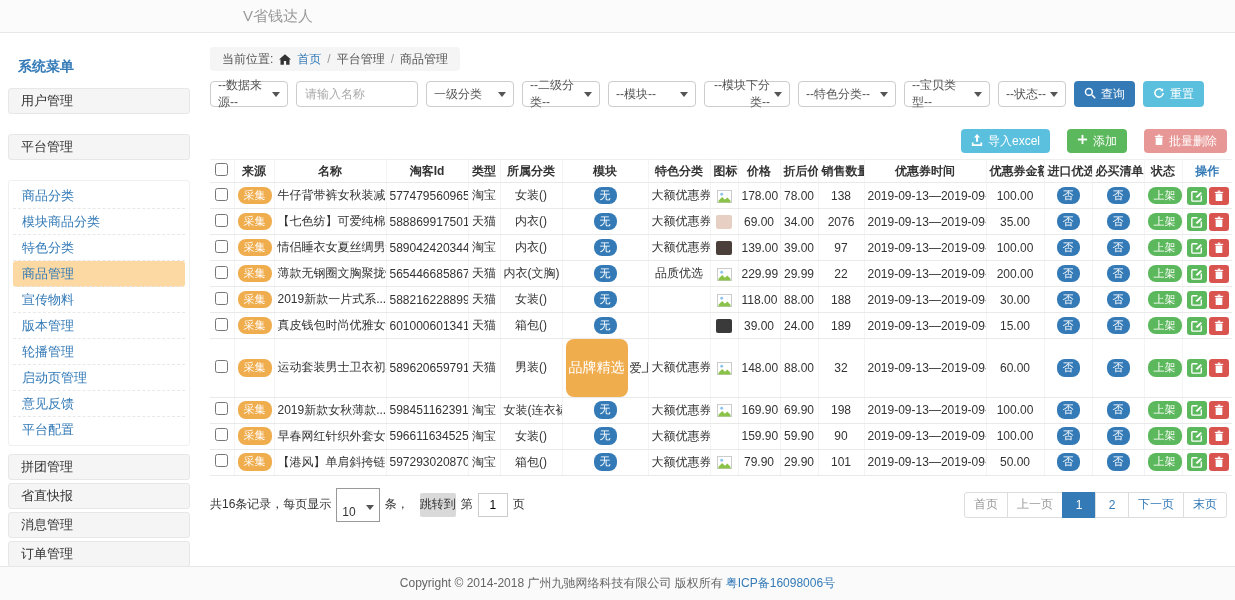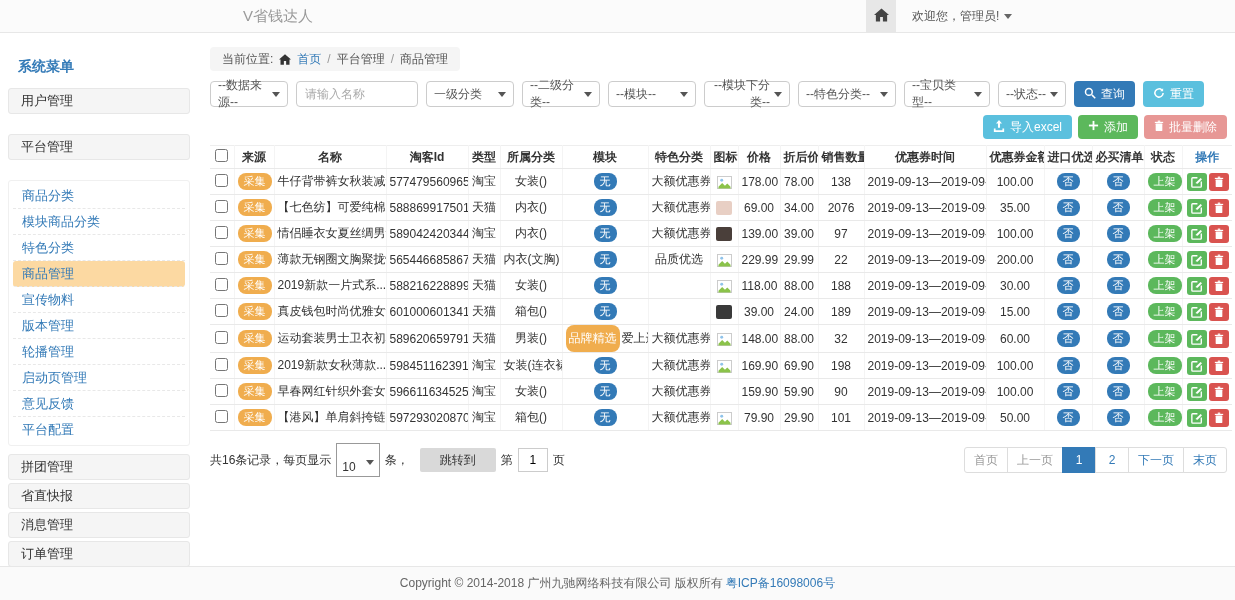--- a/index.html
+++ b/index.html
@@ -29,72 +29,61 @@
 .sep{color:#999}
 .ihome{display:inline-flex;align-items:center}
 
 .filters{display:flex;gap:8px;margin-top:10px;align-items:center}
 .f-select{height:26px;border:1px solid #ccc;border-radius:4px;background:#fff;display:flex;align-items:center;justify-content:space-between;padding:0 7px;color:#555;cursor:pointer;flex:none}
 .sel-caret{width:0;height:0;border-left:4px solid transparent;border-right:4px solid transparent;border-top:5px solid #555;margin-left:4px}
 .f-input{height:26px;border:1px solid #ccc;border-radius:4px;padding:0 8px;font-size:12px;color:#333;flex:none;outline:none;font-family:inherit}
 .f-input::placeholder{color:#aaa}
 .btn{height:26px;border:none;border-radius:4px;color:#fff;display:inline-flex;align-items:center;gap:5px;padding:0 10px;font-size:12px;cursor:pointer;font-family:inherit}
 .b-primary{background:#337ab7}.b-info{background:#5bc0de}.b-success{background:#5cb85c}.b-danger-soft{background:#e79795}
-.actions{display:flex;justify-content:flex-end;gap:6px;margin-top:8px}
+.actions{display:flex;justify-content:flex-end;gap:17px;margin-top:22px}
 .actions .btn{height:24px}
 
 .tbl-wrap{margin-top:6px}
 table{width:100%;border-collapse:collapse;table-layout:fixed;border-top:1px solid #eee}
 th,td{height:26px;border-bottom:1px solid #e9e9e9;border-left:1px solid #f4f4f4;text-align:center;font-size:12px;color:#333;padding:0 3px;overflow:hidden;white-space:nowrap}
 th{font-weight:bold;height:23px}
 th:first-child,td:first-child{border-left:none}
 th.op-head{color:#337ab7}
 input[type=checkbox]{width:13px;height:13px;margin:0;cursor:pointer}
 .bdg{display:inline-block;padding:2px 6px;border-radius:8px;color:#fff;font-size:11px;line-height:1.25}
 .bdg-orange{background:#f0ad4e}
 .bdg-blue{background:#337ab7;cursor:pointer}
 .bdg-green{background:#5cb85c;cursor:pointer}
-.bdg-sm{font-size:12px;padding:6px 3px}
+.bdg-sm{font-size:14px;padding:20px 3px}
 .mod-extra{margin-left:2px}
 .thumb{width:16px;height:14px;border-radius:2px;display:inline-block;vertical-align:middle}
 .icon-cell svg{vertical-align:middle}
 .act{width:20px;height:18px;border:none;border-radius:3px;display:inline-flex;align-items:center;justify-content:center;cursor:pointer;padding:0;margin:0 1px;vertical-align:middle}
 .act.edit{background:#5cb85c}.act.del{background:#d9534f}
 
 .pagbar{display:flex;justify-content:space-between;align-items:center;margin-top:12px}
 .pgl{display:flex;align-items:center;gap:5px;color:#333}
 .pp-select{height:24px;border:1px solid #999;display:inline-flex;align-items:flex-start;gap:6px;padding:16px 5px;background:#fff;cursor:pointer}
-.jump-btn{height:24px;background:#d9d9d9;border:none;border-radius:2px;padding:0 20px;color:#333;cursor:pointer;font-size:12px;font-family:Liberation Serif, serif;margin-left:6px}
+.jump-btn{height:24px;background:#d9d9d9;border:none;border-radius:2px;padding:0 0;color:#333;cursor:pointer;font-size:12px;font-family:Liberation Serif, serif;margin-left:6px}
 .page-input{width:30px;height:24px;border:1px solid #ccc;text-align:center;font-size:12px;outline:none;font-family:inherit}
 .pager{display:flex}
 .pg{min-width:34px;height:26px;border:1px solid #ddd;background:#fff;color:#337ab7;display:flex;align-items:center;justify-content:center;padding:0 9px;margin-left:-1px;cursor:pointer;font-size:12px}
 .pg:first-child{border-radius:3px 0 0 3px;margin-left:0}
 .pg:last-child{border-radius:0 3px 3px 0}
 .pg.disabled{color:#999;cursor:default}
 .pg.active{background:#337ab7;border-color:#337ab7;color:#fff}
 
 footer{position:absolute;left:0;top:566px;width:100%;height:34px;background:#fafafa;border-top:1px solid #e7e7e7;display:flex;align-items:center;justify-content:center;gap:3px;color:#666;z-index:9;font-size:12px}
 .icp{color:#337ab7;cursor:pointer}
 </style>
 </head>
 <body>
 
 <header class="hdr">
   <div class="brand">V省钱达人</div>
-  <div class="hdr-right">
-    <button class="home-box">
-      <i><svg width="15" height="14" viewBox="0 0 16 14" fill="#444">
-            <path d="M8 0L0 7h2v7h4.5V9h3v5H14V7h2z"></path>
-          </svg></i>
-    </button>
-    <div class="welcome">
-      <span>欢迎您，管理员!</span>
-      <i class="caret"></i>
-    </div>
-  </div>
 </header>
 
 <aside class="sidebar">
   <div class="sb-title">系统菜单</div>
   <div class="sb-item">用户管理</div>
   <div class="sb-item">平台管理</div>
   <div class="sb-sub-wrap">
       <div class="sb-sub">商品分类</div>
       <div class="sb-sub">模块商品分类</div>
       <div class="sb-sub">特色分类</div>

